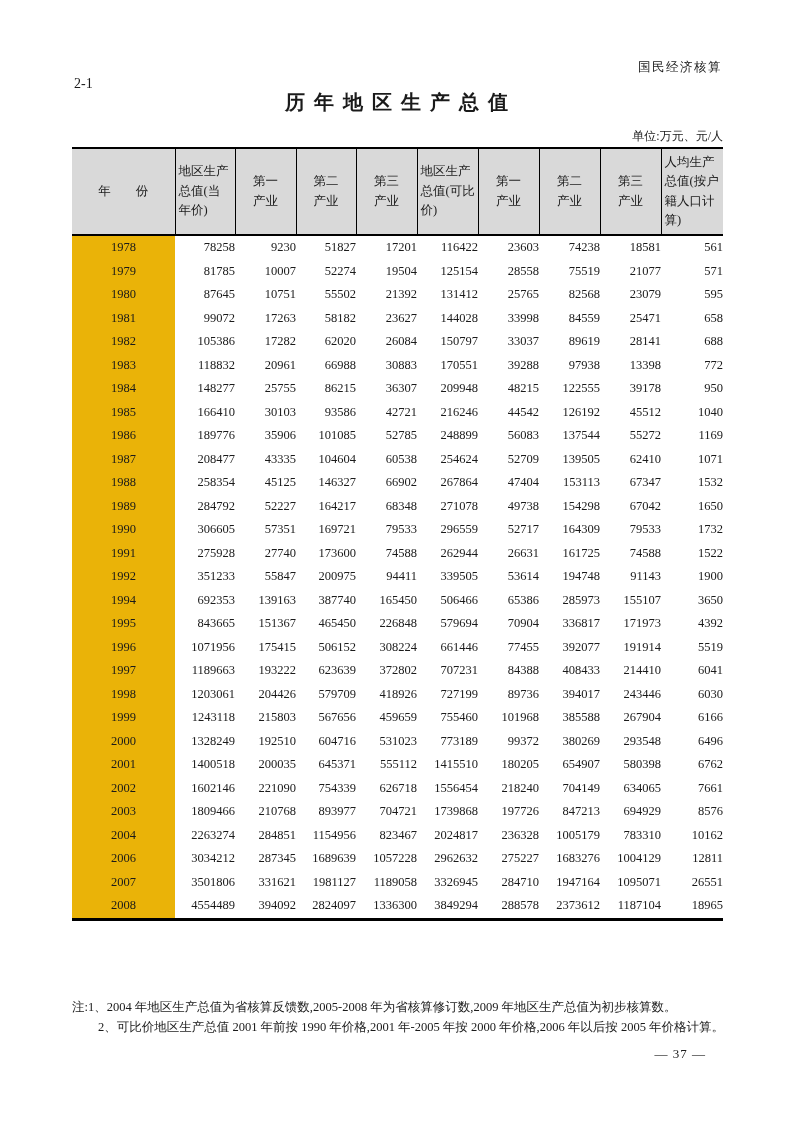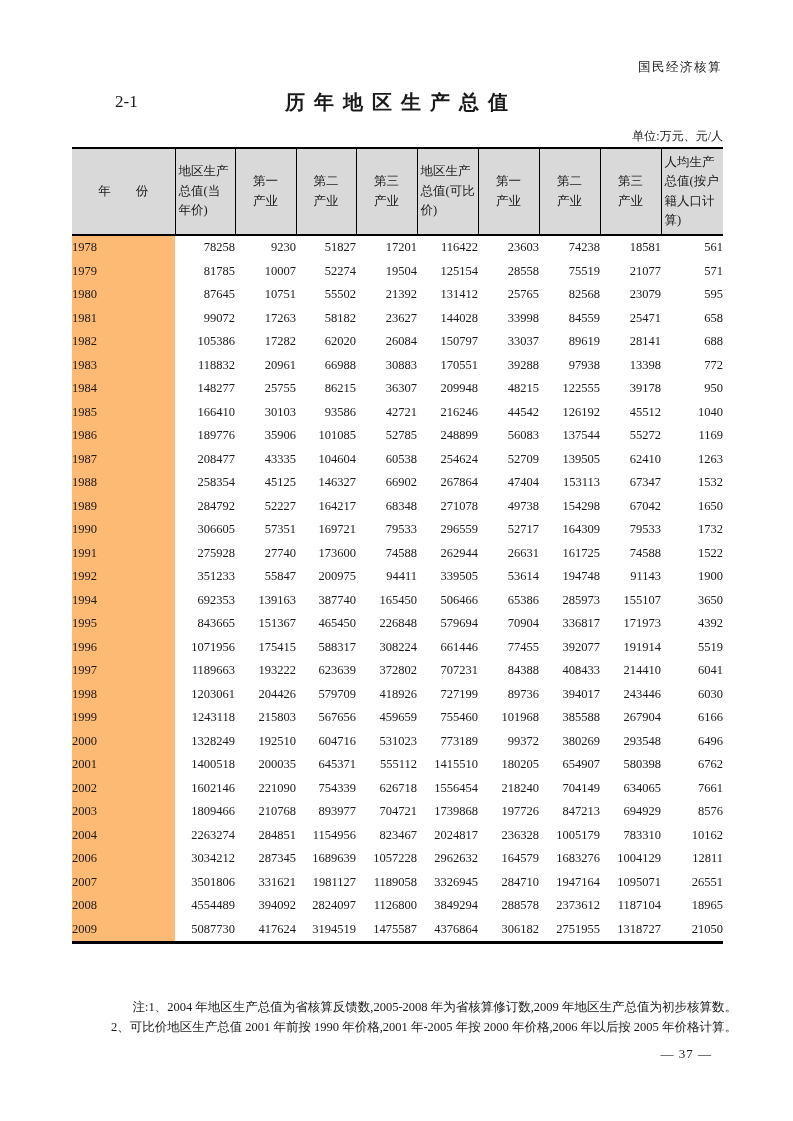--- a/index.html
+++ b/index.html
@@ -13,23 +13,22 @@
     position: relative;
     width: 793px; height: 1121px;
     background: #ffffff;
     overflow: hidden;
   }
   .category-header {
     position: absolute; top: 59px; right: 71px;
     font-size: 12.5px; letter-spacing: 1.5px;
   }
   .table-number {
-    position: absolute; top: 92px; left: 74px;
-    font-size: 17px;
-    margin-left: 41px;
+    position: absolute; top: 76px; left: 74px;
+    font-size: 14px;
   }
   .page-title {
     position: absolute; top: 89px; left: 0; width: 100%;
     text-align: center;
     font-size: 20px; font-weight: bold;
     letter-spacing: 9px; text-indent: 9px;
   }
   .unit-label {
     position: absolute; top: 128px; right: 70px;
     font-size: 12px;
@@ -56,29 +55,29 @@
   table.gdp-table th:first-child { border-left: none; }
   table.gdp-table th.th-center { text-align: center; padding: 2px 17px; }
   table.gdp-table th.th-left { text-align: left; }
   table.gdp-table td {
     font-size: 12.5px;
     height: 23.5px;
     line-height: 23.5px;
     padding: 0;
     white-space: nowrap;
   }
-  td.year { background: #fdba74; text-align: left; }
+  td.year { background: #eab308; text-align: center; }
   td.num  { text-align: right; padding-right: 8px; }
   .notes {
     position: absolute; top: 997px; left: 72px; width: 665px;
-    font-size: 12.5px; line-height: 1.6; text-align: right;
+    font-size: 12.5px; line-height: 1.6;
   }
   .note-line2 { padding-left: 26px; }
   .page-number {
-    position: absolute; top: 1046px; right: 81px;
+    position: absolute; top: 1046px; right: 87px;
     font-size: 13px; letter-spacing: 1px;
   }
 </style>
 </head>
 <body>
 
 <div class="page">
 
   <div class="category-header">国民经济核算</div>
 
@@ -227,21 +226,21 @@
         <tr>
           <td class="year">1987</td>
           <td class="num">208477</td>
           <td class="num">43335</td>
           <td class="num">104604</td>
           <td class="num">60538</td>
           <td class="num">254624</td>
           <td class="num">52709</td>
           <td class="num">139505</td>
           <td class="num">62410</td>
-          <td class="num">1263</td>
+          <td class="num">1071</td>
         </tr>
         <tr>
           <td class="year">1988</td>
           <td class="num">258354</td>
           <td class="num">45125</td>
           <td class="num">146327</td>
           <td class="num">66902</td>
           <td class="num">267864</td>
           <td class="num">47404</td>
           <td class="num">153113</td>
@@ -317,21 +316,21 @@
           <td class="num">579694</td>
           <td class="num">70904</td>
           <td class="num">336817</td>
           <td class="num">171973</td>
           <td class="num">4392</td>
         </tr>
         <tr>
           <td class="year">1996</td>
           <td class="num">1071956</td>
           <td class="num">175415</td>
-          <td class="num">588317</td>
+          <td class="num">506152</td>
           <td class="num">308224</td>
           <td class="num">661446</td>
           <td class="num">77455</td>
           <td class="num">392077</td>
           <td class="num">191914</td>
           <td class="num">5519</td>
         </tr>
         <tr>
           <td class="year">1997</td>
           <td class="num">1189663</td>
@@ -428,21 +427,21 @@
           <td class="num">783310</td>
           <td class="num">10162</td>
         </tr>
         <tr>
           <td class="year">2006</td>
           <td class="num">3034212</td>
           <td class="num">287345</td>
           <td class="num">1689639</td>
           <td class="num">1057228</td>
           <td class="num">2962632</td>
-          <td class="num">164579</td>
+          <td class="num">275227</td>
           <td class="num">1683276</td>
           <td class="num">1004129</td>
           <td class="num">12811</td>
         </tr>
         <tr>
           <td class="year">2007</td>
           <td class="num">3501806</td>
           <td class="num">331621</td>
           <td class="num">1981127</td>
           <td class="num">1189058</td>
@@ -450,39 +449,27 @@
           <td class="num">284710</td>
           <td class="num">1947164</td>
           <td class="num">1095071</td>
           <td class="num">26551</td>
         </tr>
         <tr>
           <td class="year">2008</td>
           <td class="num">4554489</td>
           <td class="num">394092</td>
           <td class="num">2824097</td>
-          <td class="num">1126800</td>
+          <td class="num">1336300</td>
           <td class="num">3849294</td>
           <td class="num">288578</td>
           <td class="num">2373612</td>
           <td class="num">1187104</td>
           <td class="num">18965</td>
         </tr>
-        <tr>
-          <td class="year">2009</td>
-          <td class="num">5087730</td>
-          <td class="num">417624</td>
-          <td class="num">3194519</td>
-          <td class="num">1475587</td>
-          <td class="num">4376864</td>
-          <td class="num">306182</td>
-          <td class="num">2751955</td>
-          <td class="num">1318727</td>
-          <td class="num">21050</td>
-        </tr>
       </tbody>
   </table>
 
   <div class="notes">
     <div class="note-line1">注:1、2004 年地区生产总值为省核算反馈数,2005-2008 年为省核算修订数,2009 年地区生产总值为初步核算数。</div>
     <div class="note-line2">2、可比价地区生产总值 2001 年前按 1990 年价格,2001 年-2005 年按 2000 年价格,2006 年以后按 2005 年价格计算。</div>
   </div>
 
   <div class="page-number">— 37 —</div>
 

